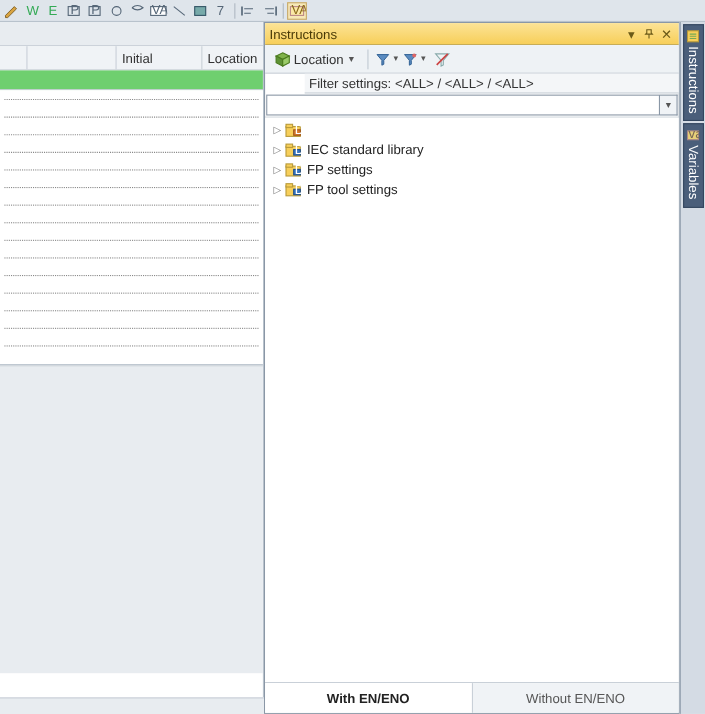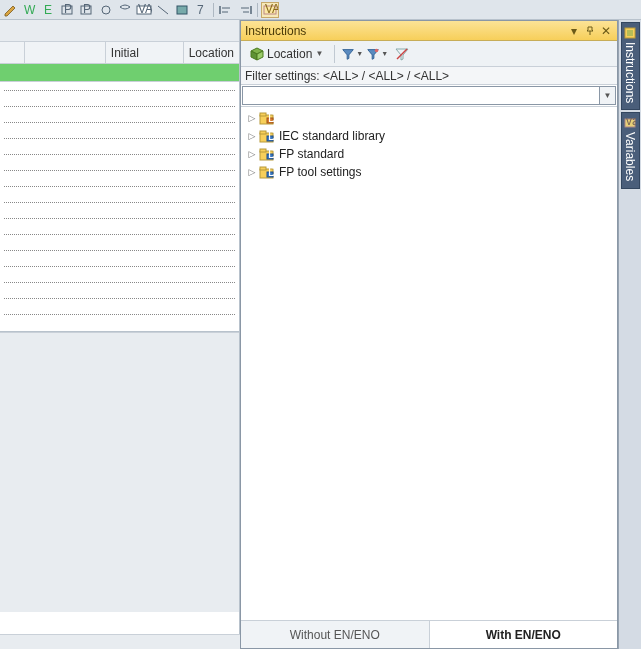--- a/index.html
+++ b/index.html
@@ -32,21 +32,21 @@
   .panel-title { height: 20px; background: linear-gradient(#fce396, #f7cf5a); border-bottom: 1px solid #c7ad57; display: flex; align-items: center; padding: 0 4px; color: #4a3a07; }
   .panel-title .ttl { flex: 1; font-size: 12px; }
   .panel-title .win-btn { width: 14px; height: 14px; margin-left: 2px; display: flex; align-items: center; justify-content: center; color: #6b5a18; cursor: pointer; }
   .panel-toolbar { height: 26px; background: #eef2f5; border-bottom: 1px solid #c9d0d8; display: flex; align-items: center; padding: 0 4px; gap: 3px; }
   .loc-btn { display: flex; align-items: center; gap: 3px; padding: 2px 4px; border: 1px solid transparent; cursor: pointer; }
   .cube-icon { width: 14px; height: 14px; }
   .dd-caret { font-size: 8px; color: #555; }
   .ptb-sep { width: 1px; height: 18px; background: #c0c9d2; margin: 0 3px; }
   .ptb-btn { width: 22px; height: 20px; display: flex; align-items: center; justify-content: center; cursor: pointer; }
   .ptb-btn svg { width: 16px; height: 16px; }
-  .filter-row { height: 18px; background: #f4f6f8; border-bottom: 1px solid #c9d0d8; display: flex; align-items: center; padding: 0 4px; color: #333; font-size: 12px; }
+  .filter-row { height: 18px; background: #f4f6f8; border-bottom: 1px solid #c9d0d8; display: flex; align-items: center; padding: 0 4px; color: #333; font-size: 12px; margin-left: 36px; }
   .search-row { height: 22px; border-bottom: 1px solid #c9d0d8; display: flex; }
   .search-input { flex: 1; border: 1px solid #8a97a6; margin: 1px 0 1px 1px; padding: 1px 3px; font-size: 12px; outline: none; }
   .search-dd { width: 16px; border: 1px solid #8a97a6; border-left: none; margin: 1px 1px 1px 0; background: #f0f3f6; display: flex; align-items: center; justify-content: center; font-size: 8px; color: #555; cursor: pointer; }
 
   .tree { flex: 1; overflow: auto; padding: 2px 0; background: #fff; }
   .tree-item { display: flex; align-items: center; height: 18px; padding-left: 6px; cursor: pointer; gap: 2px; }
   .expander { width: 10px; color: #777; font-size: 9px; display: flex; justify-content: center; }
   .folder-icon { width: 16px; height: 14px; display: flex; align-items: center; justify-content: center; }
   .tree-label { color: #222; font-size: 12px; padding-left: 2px; }
 
@@ -259,39 +259,39 @@
       <div class="tree-item">
         <span class="expander">▷</span>
         <span class="folder-icon">
           <svg viewBox="0 0 16 14">
             <rect x="1" y="4" width="13" height="9" fill="#f7cf5a" stroke="#b89a3a"></rect>
             <rect x="1" y="2" width="6" height="3" fill="#f7cf5a" stroke="#b89a3a"></rect>
             <rect x="8" y="7" width="6" height="5" fill="#3a78c2" stroke="#1e4e8a"></rect>
             <text x="9" y="11" font-size="5" fill="#fff">D</text>
           </svg>
         </span>
-        <span class="tree-label">FP standard</span>
+        <span class="tree-label">FP settings</span>
       </div>
       <div class="tree-item">
         <span class="expander">▷</span>
         <span class="folder-icon">
           <svg viewBox="0 0 16 14">
             <rect x="1" y="4" width="13" height="9" fill="#f7cf5a" stroke="#b89a3a"></rect>
             <rect x="1" y="2" width="6" height="3" fill="#f7cf5a" stroke="#b89a3a"></rect>
             <rect x="8" y="7" width="6" height="5" fill="#3a78c2" stroke="#1e4e8a"></rect>
             <text x="9" y="11" font-size="5" fill="#fff">D</text>
           </svg>
         </span>
         <span class="tree-label">FP tool settings</span>
       </div>
     </div>
 
   <div class="panel-tabs">
+    <div class="ptab active">With EN/ENO</div>
     <div class="ptab">Without EN/ENO</div>
-    <div class="ptab active">With EN/ENO</div>
   </div>
 </div>
 
 <div class="side-tabs" id="side-tabs-container">
     <div class="side-tab">
       <span class="st-icon">
         <svg width="12" height="12" viewBox="0 0 12 12">
           <rect x="1" y="1" width="10" height="10" fill="#f7cf5a" stroke="#b89a3a"></rect>
           <line x1="3" y1="4" x2="9" y2="4" stroke="#7a5"></line>
           <line x1="3" y1="6" x2="9" y2="6" stroke="#7a5"></line>

